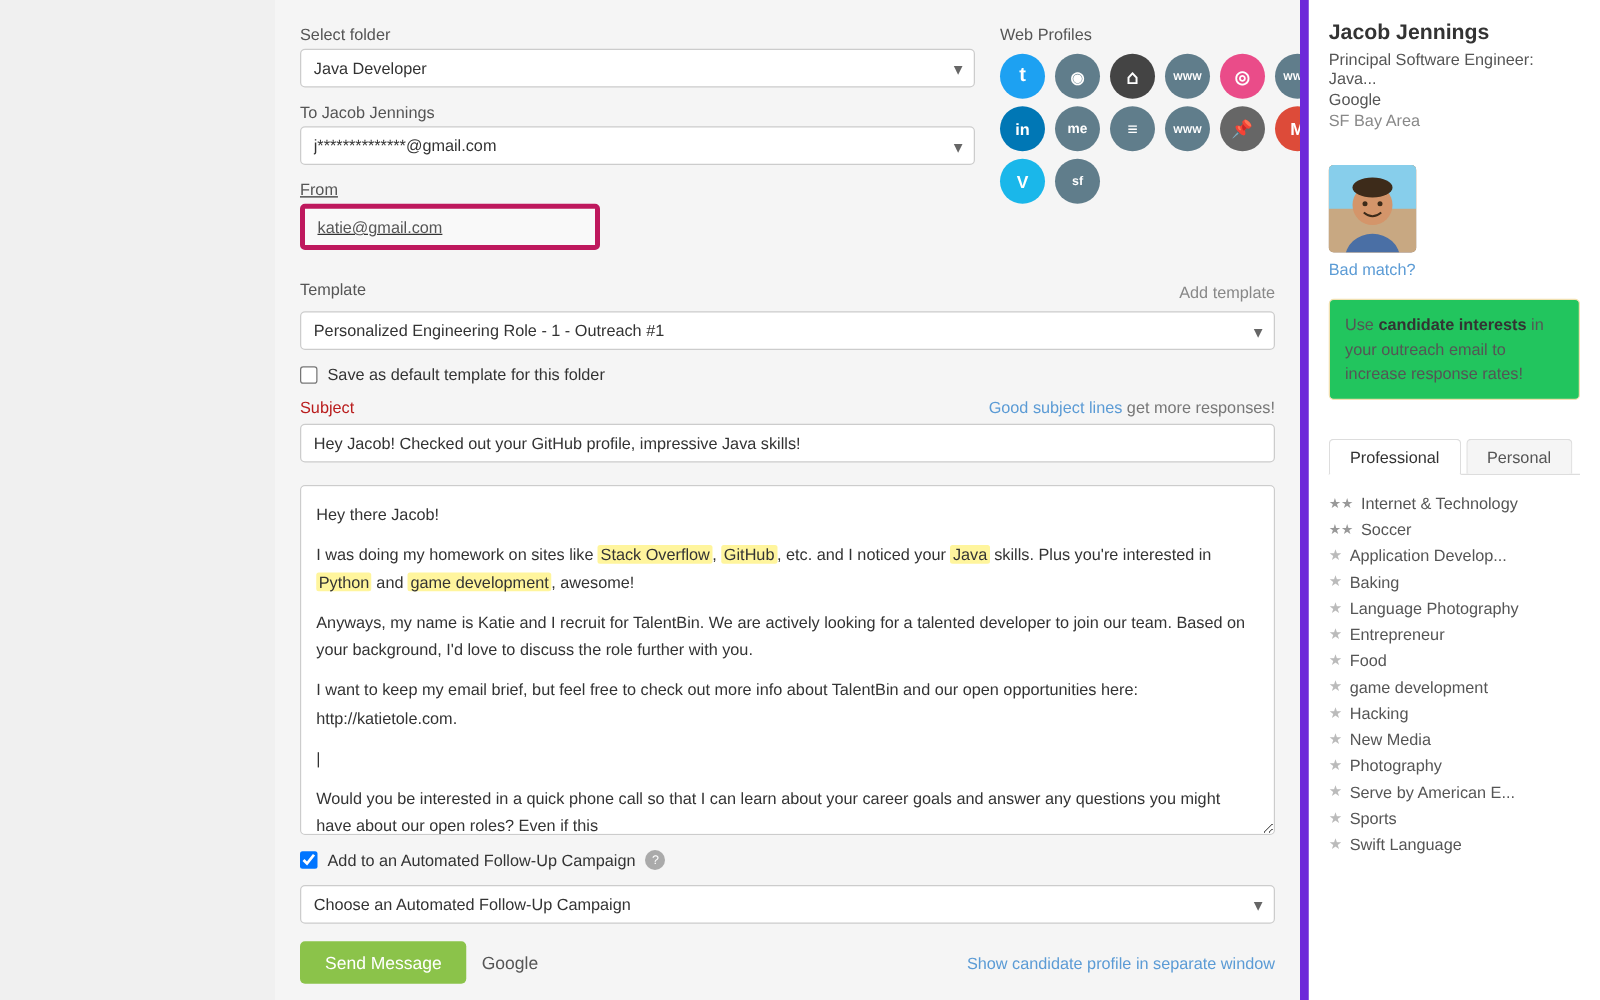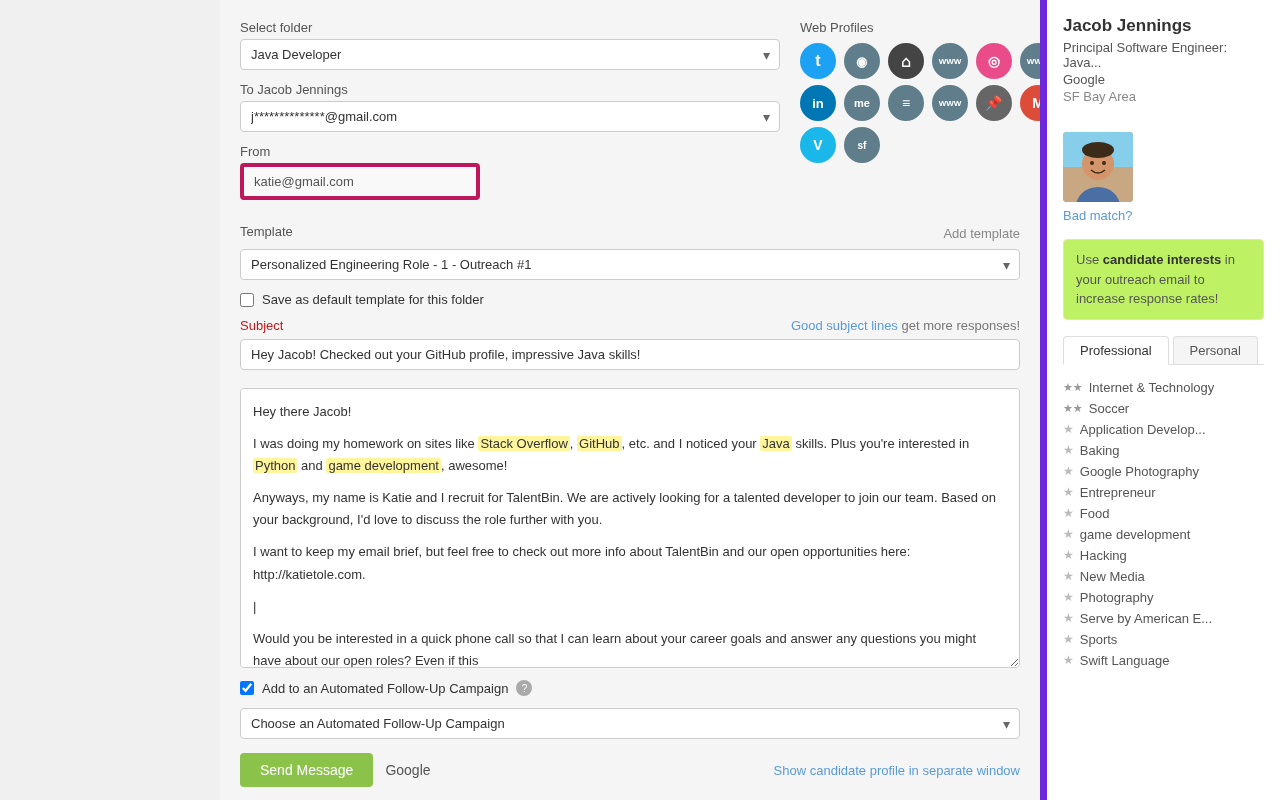--- a/index.html
+++ b/index.html
@@ -279,27 +279,27 @@
     .bad-match-link {
       font-size: 13px;
       color: #5b9bd5;
       cursor: pointer;
       display: block;
       margin-bottom: 16px;
     }
 
     
     .interests-banner {
-      background: #bef264;
+      background: #22c55e;
       border: 1px solid #f0e0b0;
       border-radius: 4px;
       padding: 10px 12px;
       font-size: 13px;
       color: #555;
-      margin-bottom: 16px;
+      margin-bottom: 31px;
       line-height: 1.5;
     }
     .interests-banner strong {
       color: #333;
     }
 
     
     .interests-tabs {
       display: flex;
       gap: 0;
@@ -373,21 +373,21 @@
 
         <div class="form-section" style="margin-top:10px;">
           <div class="form-label">To Jacob Jennings</div>
           <div class="select-wrapper">
             <select>
               <option>j**************@gmail.com</option>
             </select>
           </div>
         </div>
 
-        <div class="form-section" style="margin-top:8px; display:flex; gap:20px; align-items:flex-start;">
+        <div class="form-section" style="margin-top:8px; display:flex; gap:20px; align-items:flex-start;text-decoration:underline;">
           <div>
             <div class="form-label">From</div>
             <div class="from-field">katie@gmail.com</div>
           </div>
         </div>
       </div>
 
       <div class="right-web-profiles">
         <div class="web-profiles-label">Web Profiles</div>
         <div class="profile-icons-grid">
@@ -535,21 +535,21 @@
         <li>
           <span class="star-filled">★</span>
           <span>Application Develop...</span>
         </li>
         <li>
           <span class="star-filled">★</span>
           <span>Baking</span>
         </li>
         <li>
           <span class="star-filled">★</span>
-          <span>Google Photography</span>
+          <span>Language Photography</span>
         </li>
         <li>
           <span class="star-filled">★</span>
           <span>Entrepreneur</span>
         </li>
         <li>
           <span class="star-filled">★</span>
           <span>Food</span>
         </li>
         <li>

